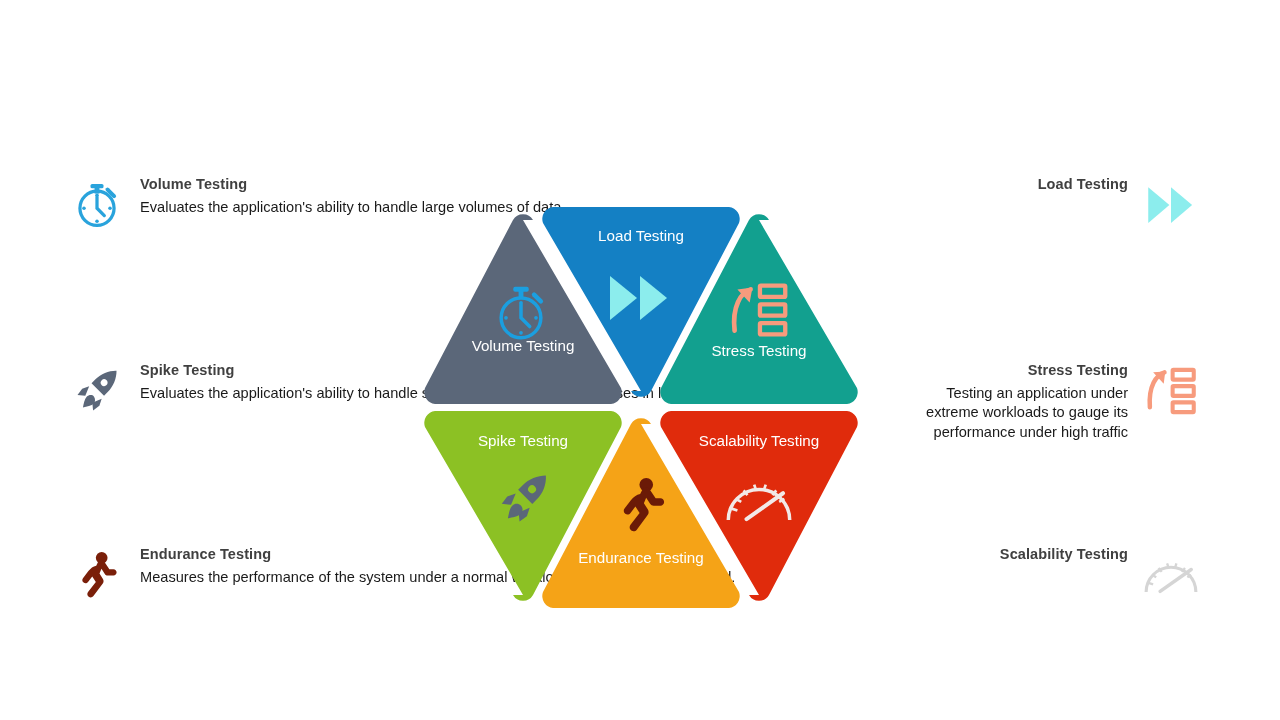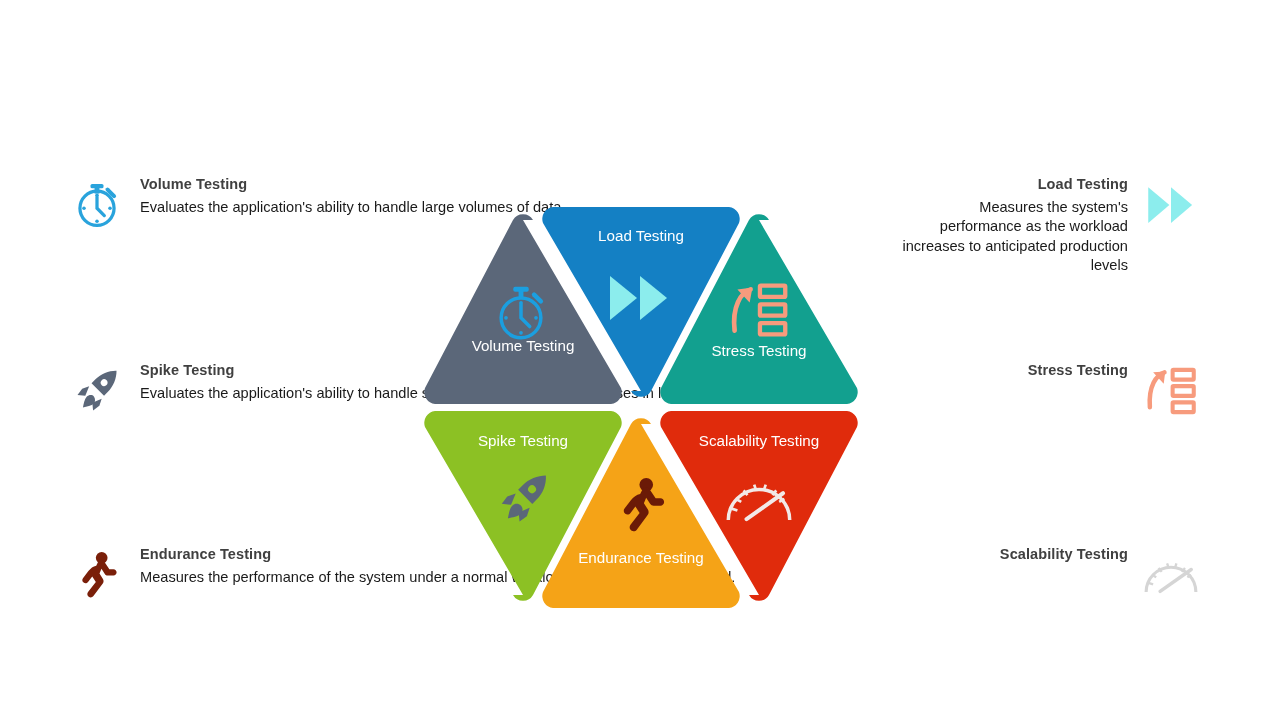--- a/index.html
+++ b/index.html
@@ -90,35 +90,35 @@
     </div>
     <div class="side-text">
       <div class="side-title">Endurance Testing</div>
       <div class="side-desc">Measures the performance of the system under a normal workload over an extended period.</div>
     </div>
   </div>
 
   <div class="side-item right-item" id="item-load">
     <div class="side-text">
       <div class="side-title">Load Testing</div>
-      <div class="side-desc">Measures the system's performance as the workload increases to anticipated production levels</div>
     </div>
     <div class="side-icon">
       <svg width="52" height="48" viewBox="0 0 64 56">
         <g fill="#8ceded">
           <path d="M4 6 L30 28 L4 50 Z"></path>
           <path d="M32 6 L58 28 L32 50 Z"></path>
         </g>
       </svg>
     </div>
   </div>
 
   <div class="side-item right-item" id="item-stress">
     <div class="side-text">
       <div class="side-title">Stress Testing</div>
+      <div class="side-desc">Testing an application under extreme workloads to gauge its performance under high traffic</div>
     </div>
     <div class="side-icon">
       <svg width="52" height="52" viewBox="0 0 64 64">
         <g stroke="#f79b7d" stroke-width="5" fill="none">
           <rect x="34" y="6" width="26" height="12" rx="1"></rect>
           <rect x="34" y="26" width="26" height="12" rx="1"></rect>
           <rect x="34" y="46" width="26" height="12" rx="1"></rect>
         </g>
         <path d="M6 52 C4 26 14 12 24 9" stroke="#f79b7d" stroke-width="5.5" fill="none" stroke-linecap="round"></path>
         <path d="M10 9 L25 8 L23 23 Z" fill="#f79b7d"></path>

